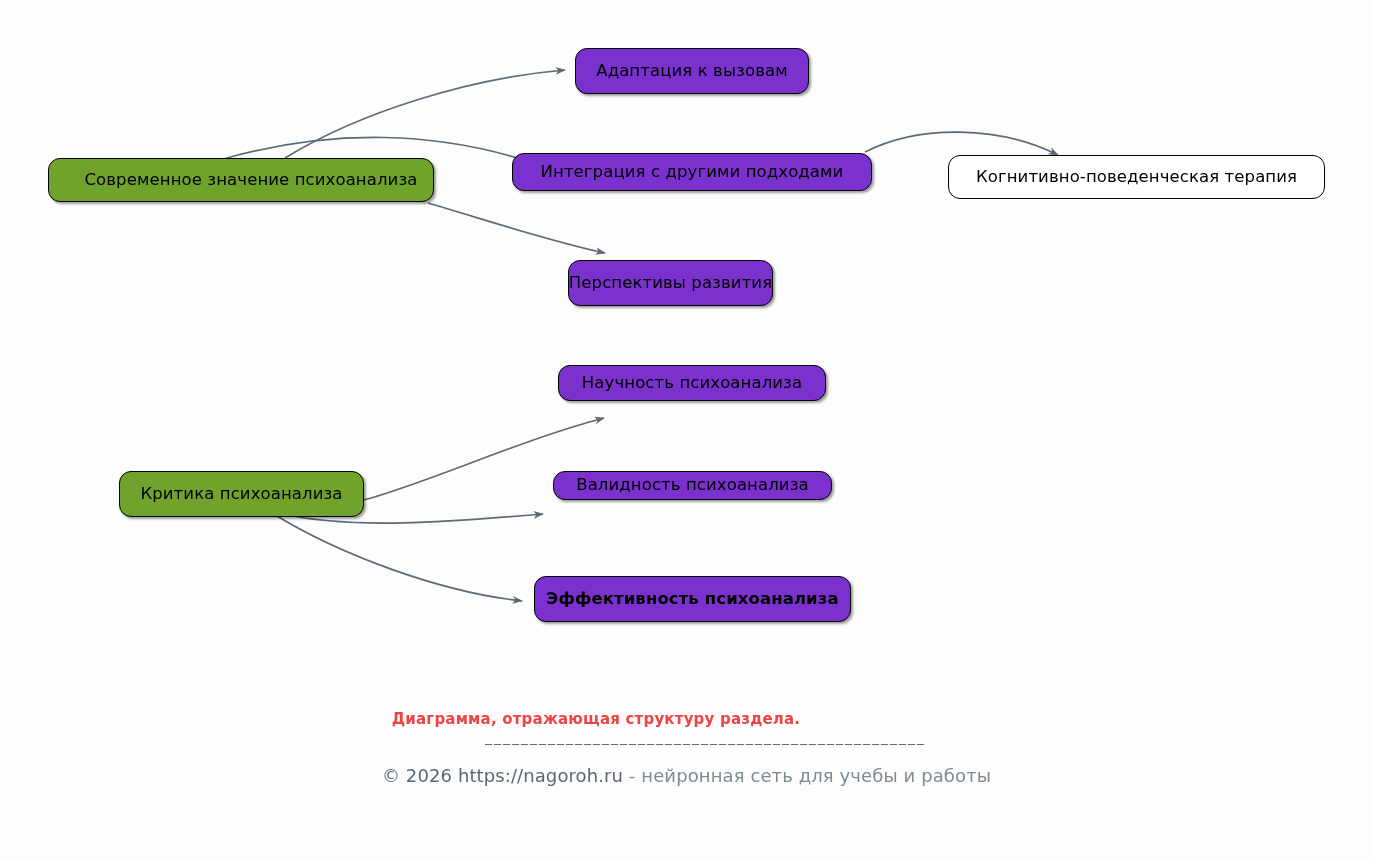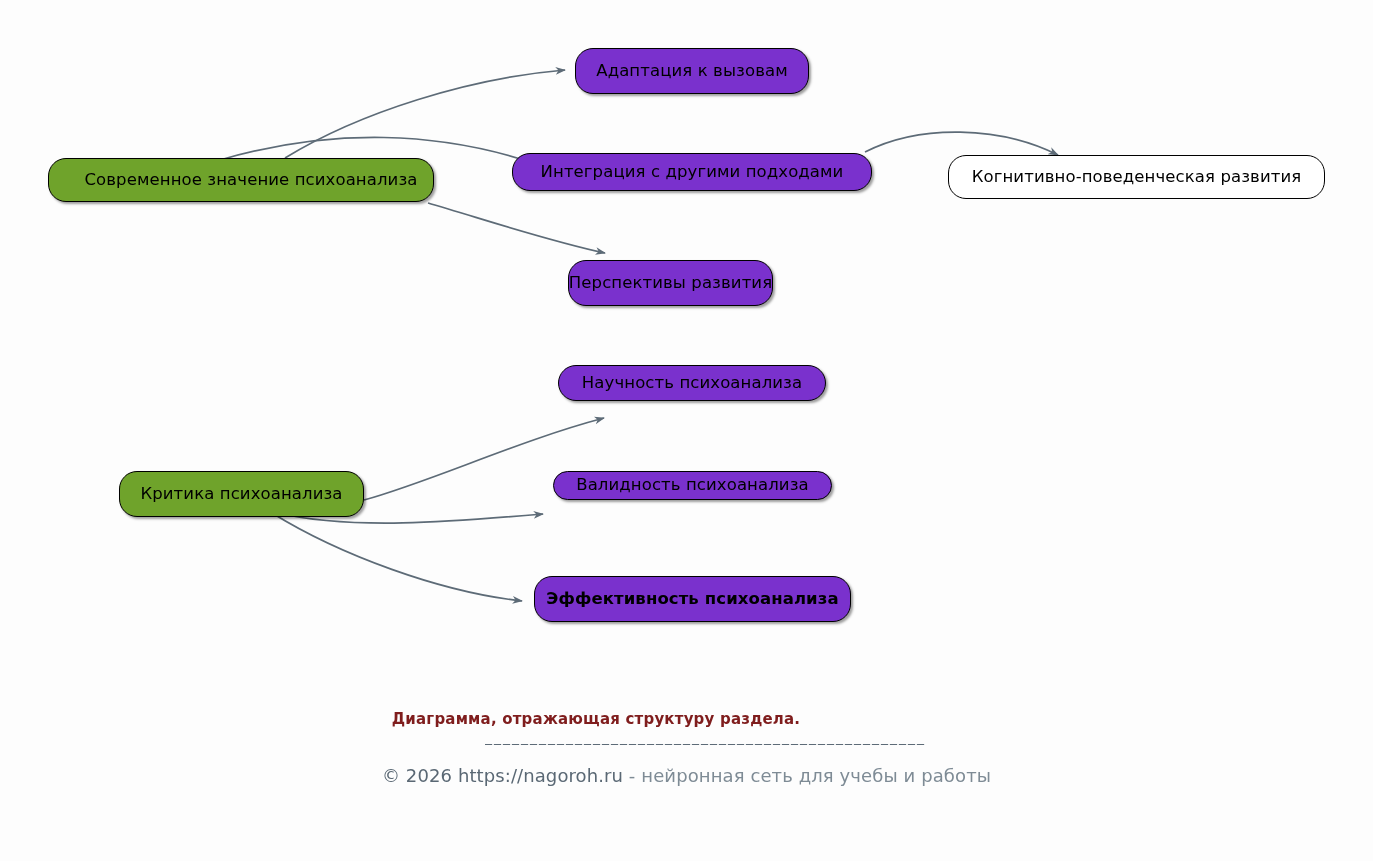--- a/index.html
+++ b/index.html
@@ -28,41 +28,41 @@
     width: 1373px;
     height: 861px;
     pointer-events: none;
   }
   .node {
     position: absolute;
     box-sizing: border-box;
     display: flex;
     align-items: center;
     justify-content: center;
-    border-radius: 18px;
+    border-radius: 12px;
     border: 1.6px solid #000000;
     box-shadow: 2px 2px 2.5px rgba(0,0,0,0.38);
     color: #000000;
     font-size: 16.5px;
     line-height: 1;
     white-space: nowrap;
     letter-spacing: 0.1px;
   }
   .node-green { background: #6fa32b; }
   .node-purple { background: #7a31cd; }
   .node-white { background: #ffffff; box-shadow: none; border-width: 1.7px; }
 
   .caption {
     position: absolute;
     left: 0;
     width: 1192px;
     text-align: center;
     font-size: 15px;
     font-weight: bold;
-    color: #7f1d1d;
+    color: #ef4444;
     letter-spacing: 0.2px;
   }
   .divider {
     position: absolute;
     height: 1px;
     background: repeating-linear-gradient(to right,
        #5d6b77 0px, #5d6b77 7px, rgba(93,107,119,0.15) 7px, rgba(93,107,119,0.15) 9px);
   }
   .footer {
     position: absolute;
@@ -101,21 +101,21 @@
       <div class="node node-green" style="left: 48px; top: 158px; width: 386px; height: 44px; padding-left: 20px;">
         <span>Современное значение психоанализа</span>
       </div>
       <div class="node node-purple" style="left: 575px; top: 48px; width: 234px; height: 46px;">
         <span>Адаптация к вызовам</span>
       </div>
       <div class="node node-purple" style="left: 512px; top: 153px; width: 360px; height: 38px; text-align: right;">
         <span>Интеграция с другими подходами</span>
       </div>
       <div class="node node-white" style="left: 948px; top: 155px; width: 377px; height: 44px;">
-        <span>Когнитивно-поведенческая развития</span>
+        <span>Когнитивно-поведенческая терапия</span>
       </div>
       <div class="node node-purple" style="left: 568px; top: 260px; width: 205px; height: 46px;">
         <span>Перспективы развития</span>
       </div>
       <div class="node node-green" style="left: 119px; top: 471px; width: 245px; height: 46px;">
         <span>Критика психоанализа</span>
       </div>
       <div class="node node-purple" style="left: 558px; top: 365px; width: 268px; height: 36px;">
         <span>Научность психоанализа</span>
       </div>

